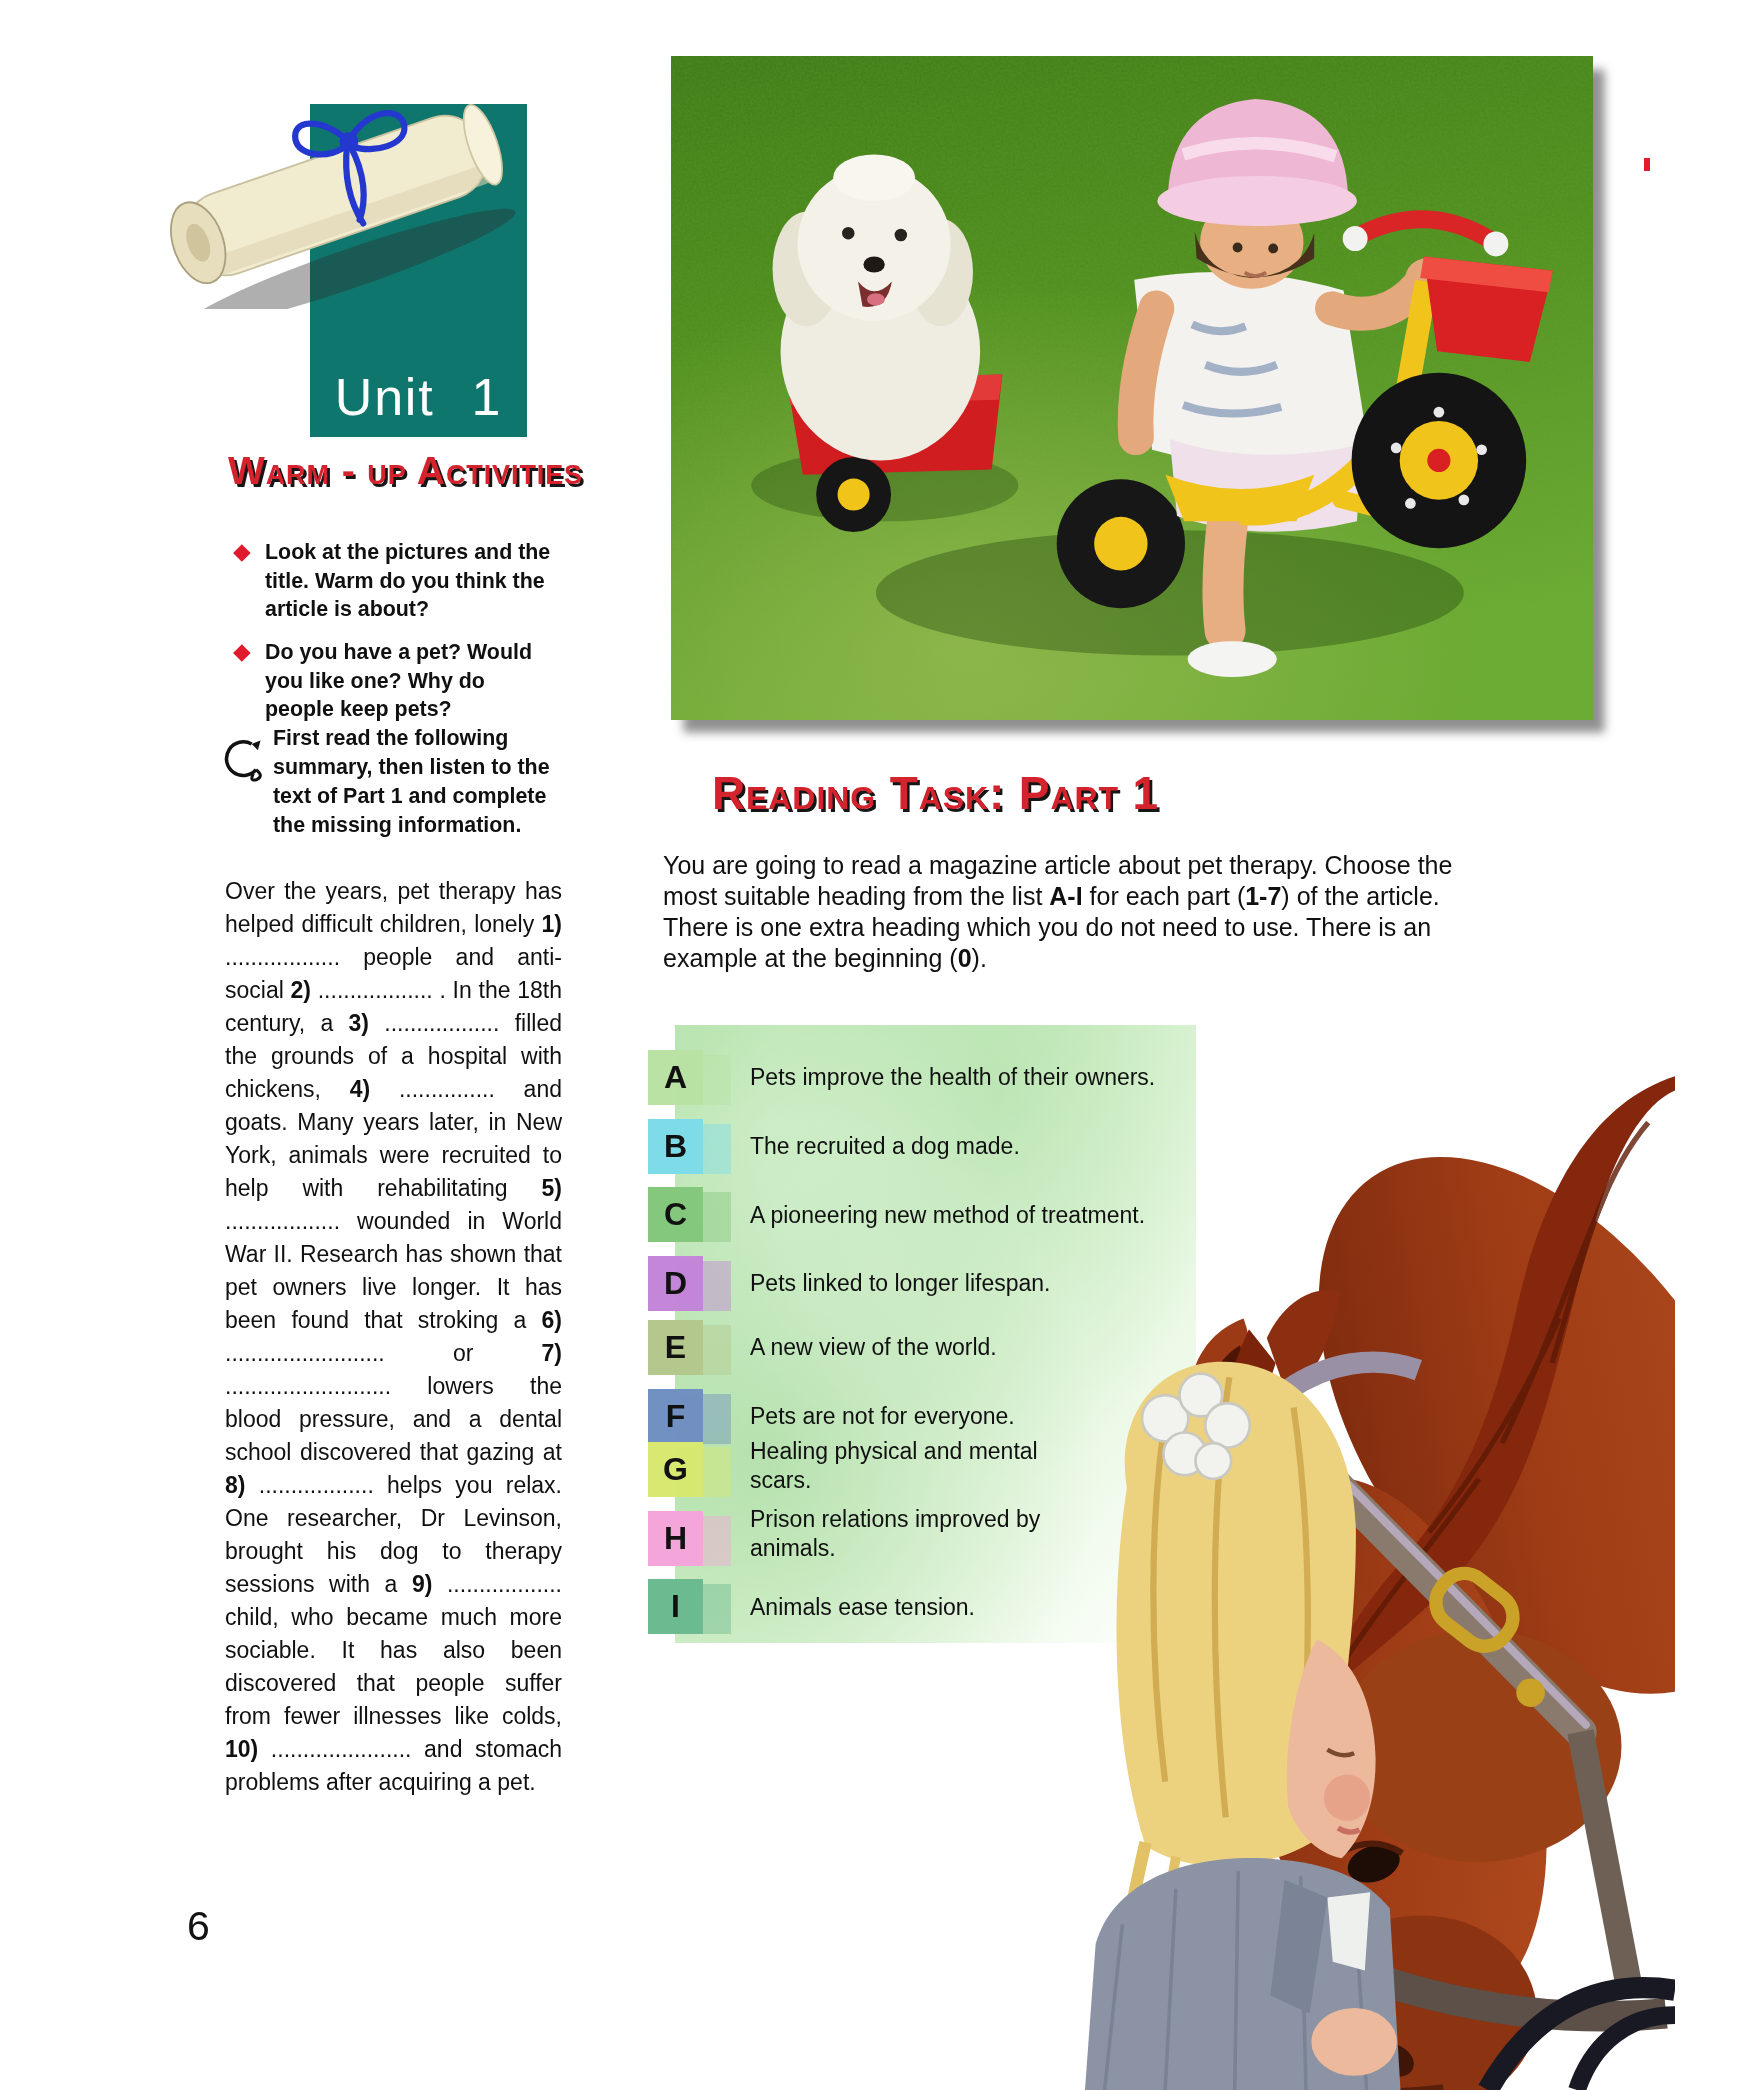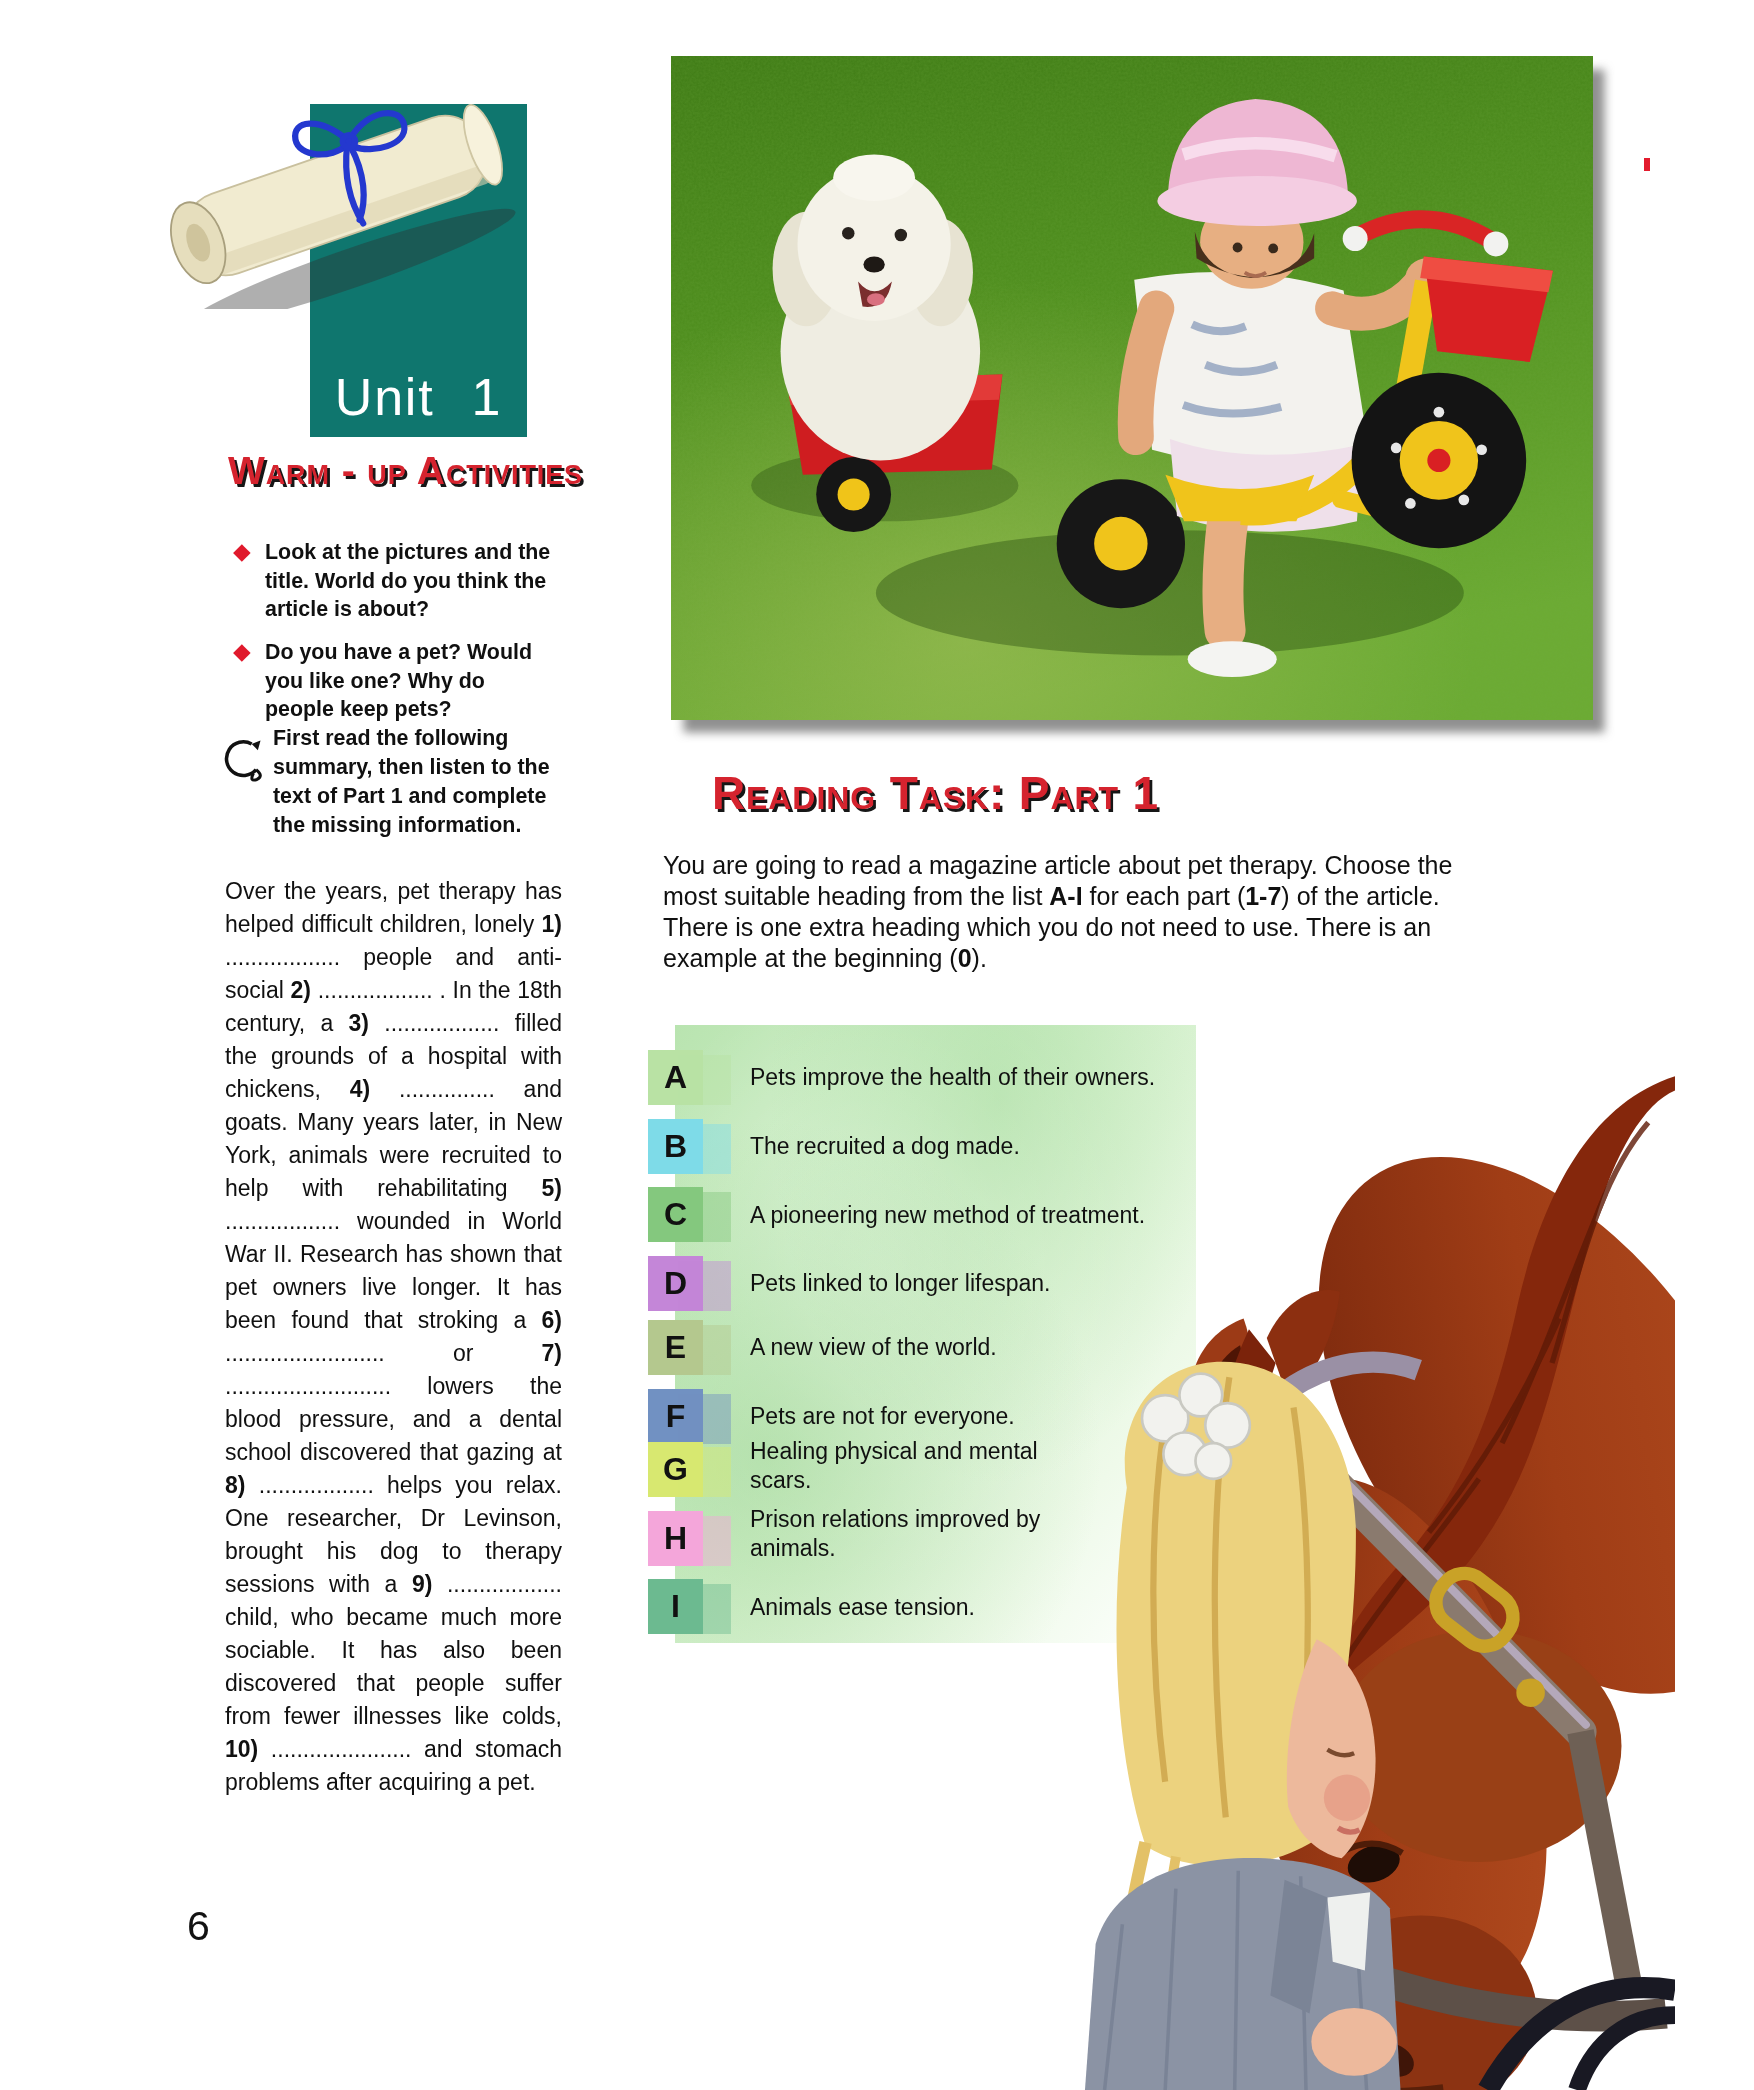--- a/index.html
+++ b/index.html
@@ -86,21 +86,21 @@
       <path d="M 232 86 C 248 116 250 146 242 168"></path>
       <circle cx="230" cy="80" r="7" fill="#2438cf"></circle>
     </g>
   </svg>
 
   <div class="warmup-title fancy">Warm - up Activities</div>
 
   <div class="bullet-row" style="top:538px">
     <span class="diamond">◆</span>
     <span class="btext">Look at the pictures and the
-title. World do you think the
+title. Warm do you think the
 article is about?</span>
   </div>
   <div class="bullet-row" style="top:638px">
     <span class="diamond">◆</span>
     <span class="btext">Do you have a pet? Would
 you like one? Why do
 people keep pets?</span>
   </div>
 
   <svg class="listen-icon" viewBox="0 0 56 62">

